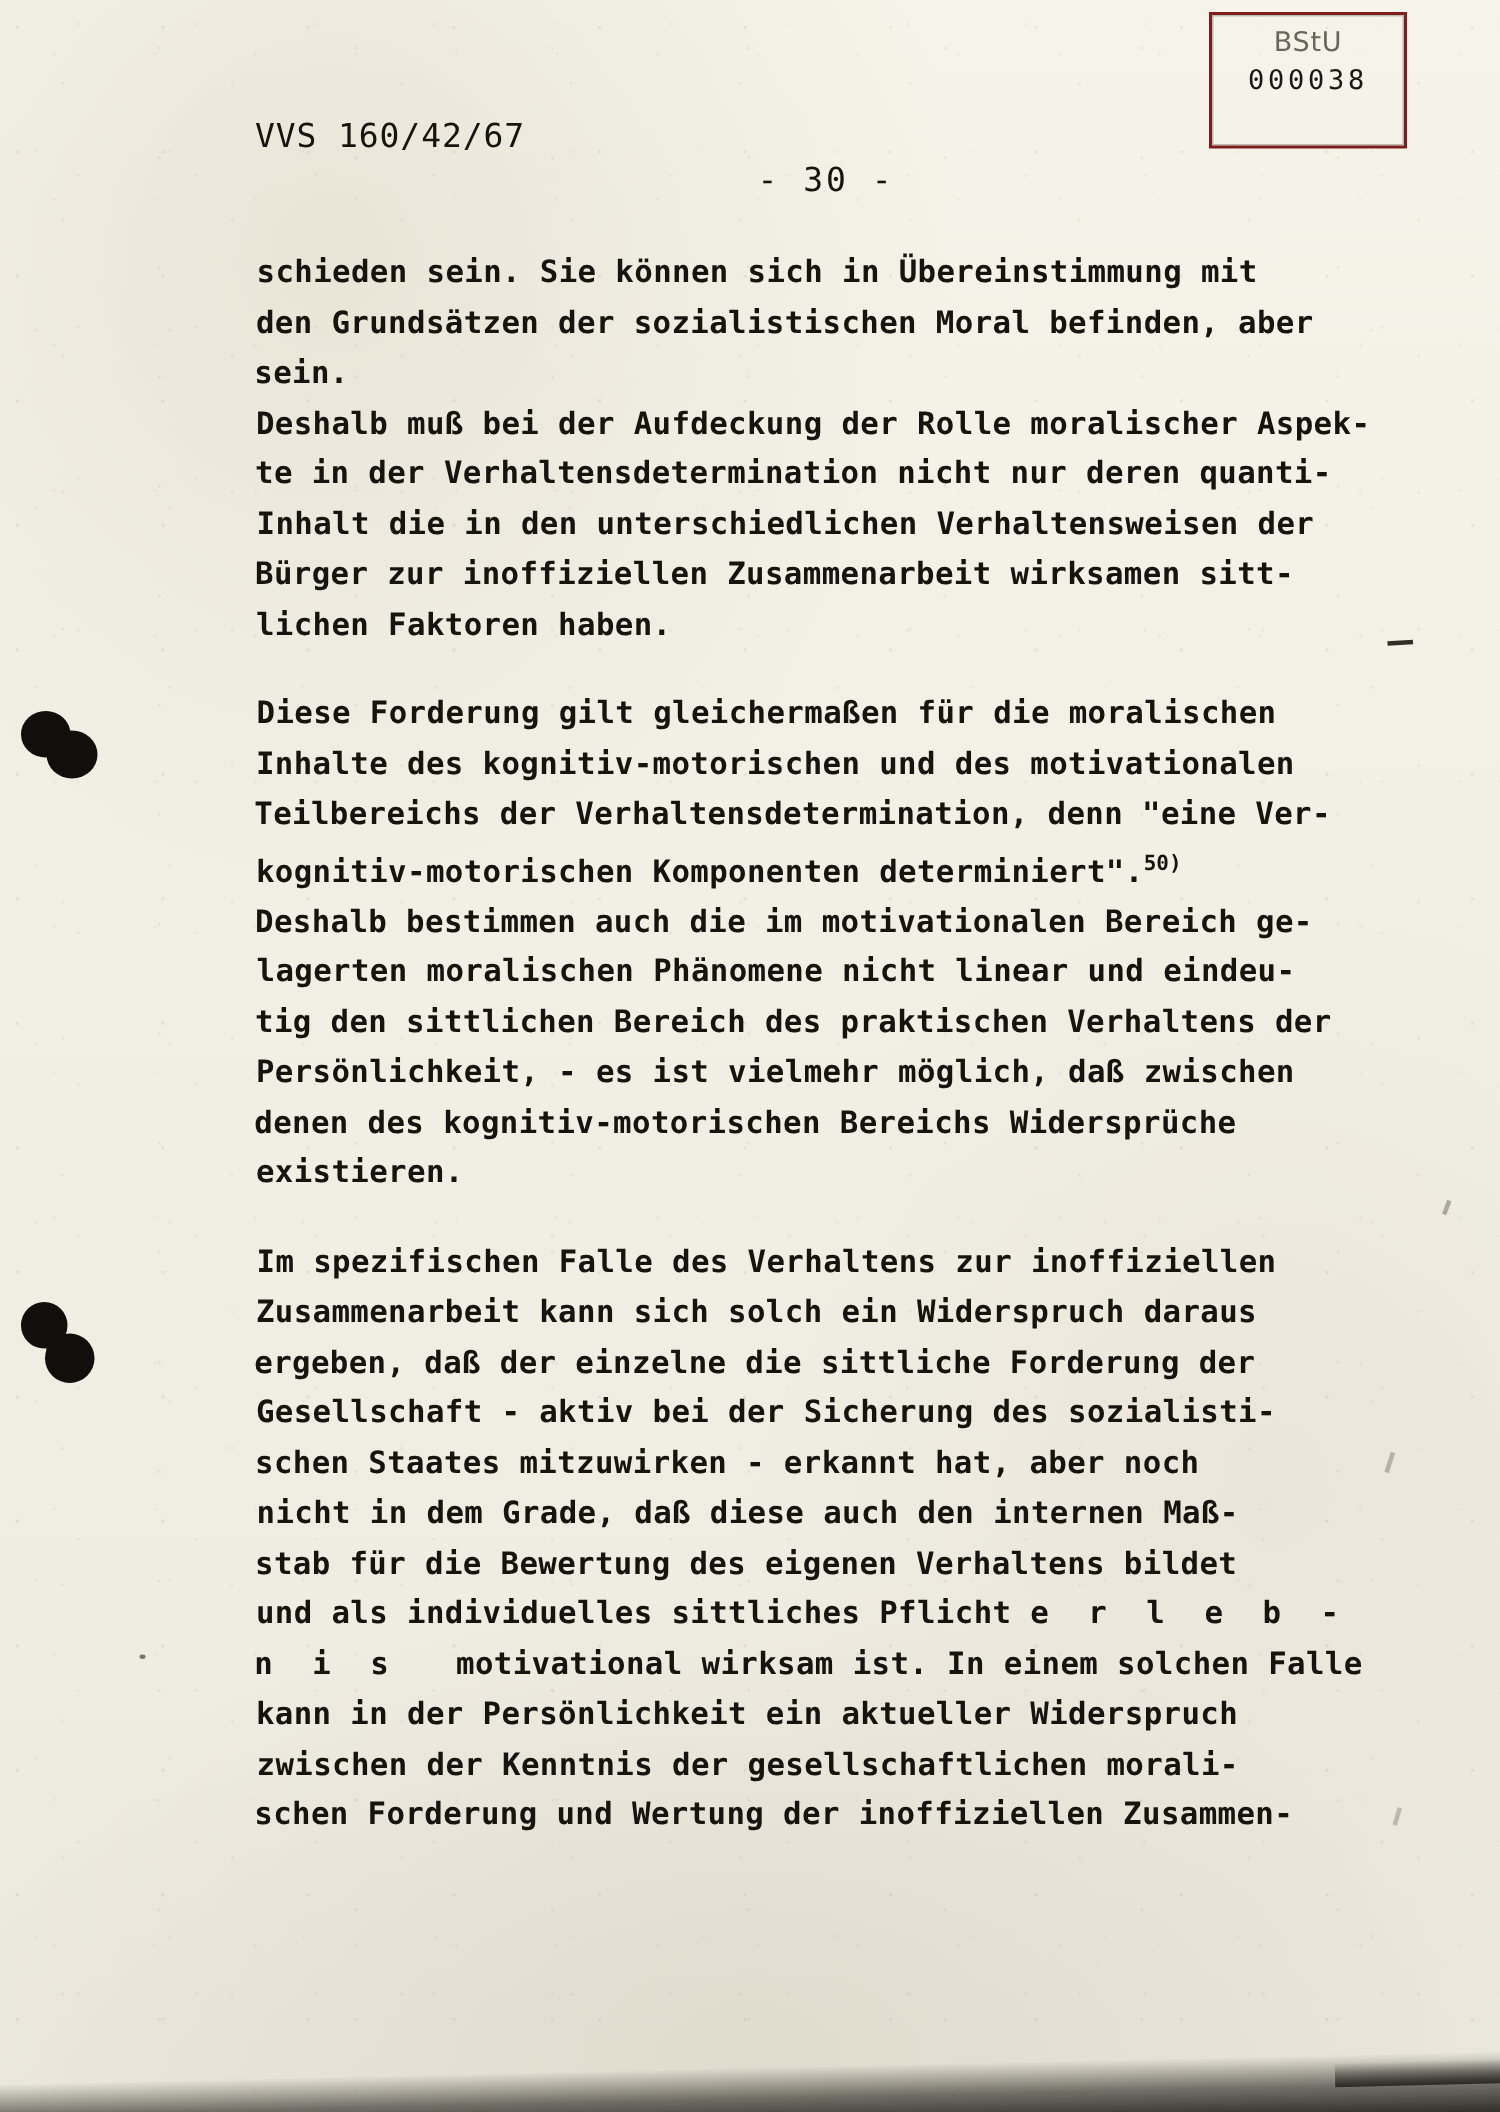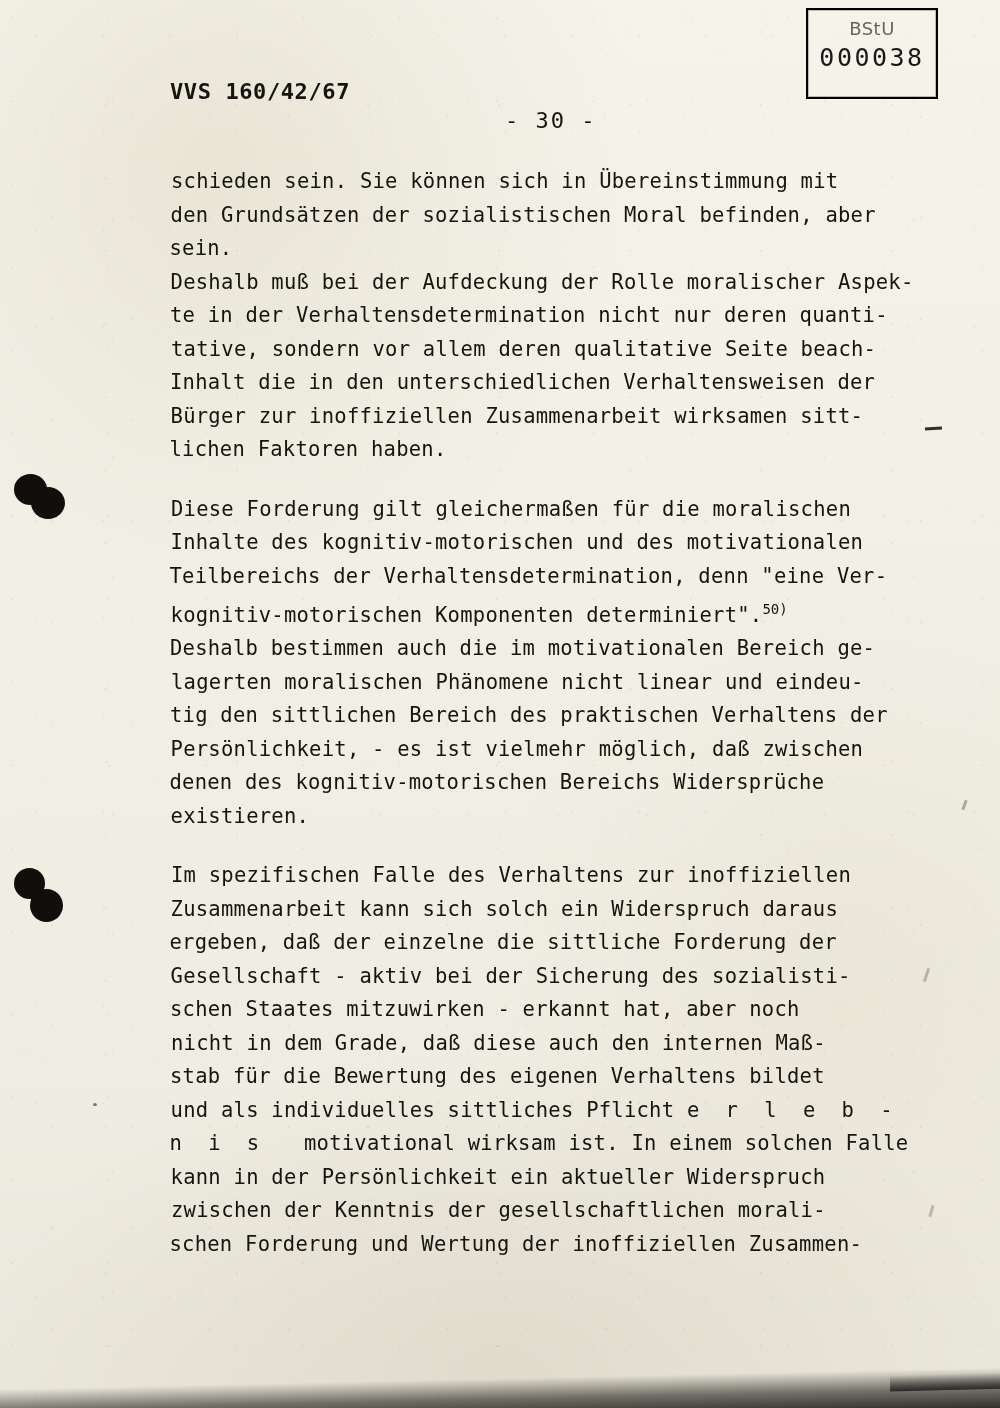--- a/index.html
+++ b/index.html
@@ -45,21 +45,21 @@
     background-size: 97px 83px, 113px 91px, 79px 101px, 131px 73px, 89px 119px, 67px 97px;
   }
 
   
   .stamp-box {
     position: absolute;
     left: 806px;
     top: 8px;
     width: 128px;
     height: 87px;
-    border: 2px solid #000000;
+    border: 2px solid #7f1d1d;
     box-shadow: inset 0 0 0 1px rgba(40,38,32,.28);
     background: rgba(246,244,234,.25);
   }
   .stamp-agency {
     position: absolute;
     left: 0;
     top: 8px;
     width: 100%;
     text-align: center;
     font-size: 18px;
@@ -67,49 +67,49 @@
     color: #4a463c;
     font-family: "DejaVu Sans", "Liberation Sans", sans-serif;
     opacity: .82;
   }
   .stamp-number {
     position: absolute;
     left: 0;
     top: 33px;
     width: 100%;
     text-align: center;
-    font-size: 25px;
+    font-size: 18px;
     letter-spacing: 2.5px;
     color: #1b1915;
     font-family: "DejaVu Sans Mono", "Liberation Mono", monospace;
   }
 
   
   .doc-ref {
     position: absolute;
     left: 170px;
     top: 79px;
     font-size: 22px;
     letter-spacing: .6px;
-    font-weight: bold;
   }
   .page-number {
     position: absolute;
     left: 505px;
     top: 108px;
     font-size: 22px;
     letter-spacing: 2px;
   }
 
   
   .body-text {
     position: absolute;
     left: 170px;
     top: 165px;
     width: 790px;
+    font-weight: bold;
   }
   .para { margin: 0 0 26px 0; }
   .para:last-child { margin-bottom: 0; }
   .line {
     font-size: 20.5px;
     line-height: 33.5px;
     letter-spacing: .25px;
     white-space: pre;
   }
   .sup {
@@ -196,21 +196,20 @@
   <div class="page-number">- 30 -</div>
 
   <div class="body-text">
 
     <div class="para">
       <div class="line">schieden sein. Sie können sich in Übereinstimmung mit</div>
       <div class="line">den Grundsätzen der sozialistischen Moral befinden, aber</div>
       <div class="line">sein.</div>
       <div class="line">Deshalb muß bei der Aufdeckung der Rolle moralischer Aspek-</div>
       <div class="line">te in der Verhaltensdetermination nicht nur deren quanti-</div>
-      <div class="line">tative, sondern vor allem deren qualitative Seite beach-</div>
       <div class="line">Inhalt die in den unterschiedlichen Verhaltensweisen der</div>
       <div class="line">Bürger zur inoffiziellen Zusammenarbeit wirksamen sitt-</div>
       <div class="line">lichen Faktoren haben.</div>
     </div>
 
     <div class="para">
       <div class="line">Diese Forderung gilt gleichermaßen für die moralischen</div>
       <div class="line">Inhalte des kognitiv-motorischen und des motivationalen</div>
       <div class="line">Teilbereichs der Verhaltensdetermination, denn "eine Ver-</div>
       <div class="line"><span>kognitiv-motorischen Komponenten determiniert".</span><span class="sup">50)</span></div>

